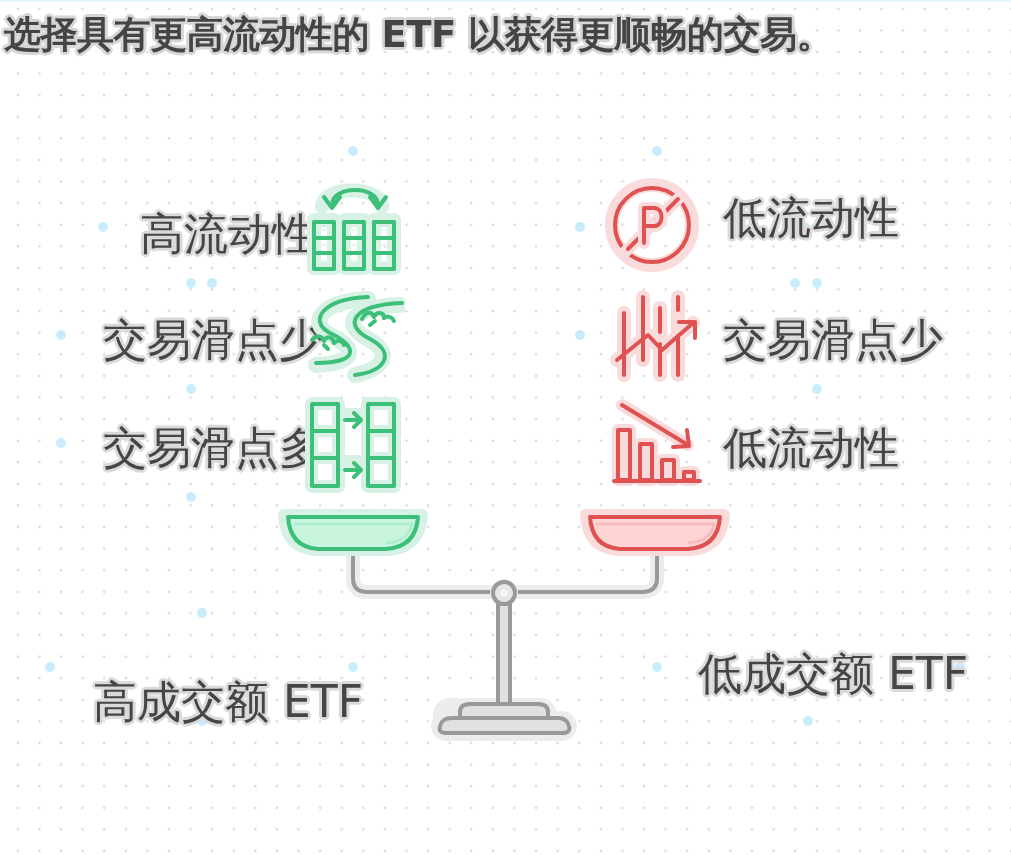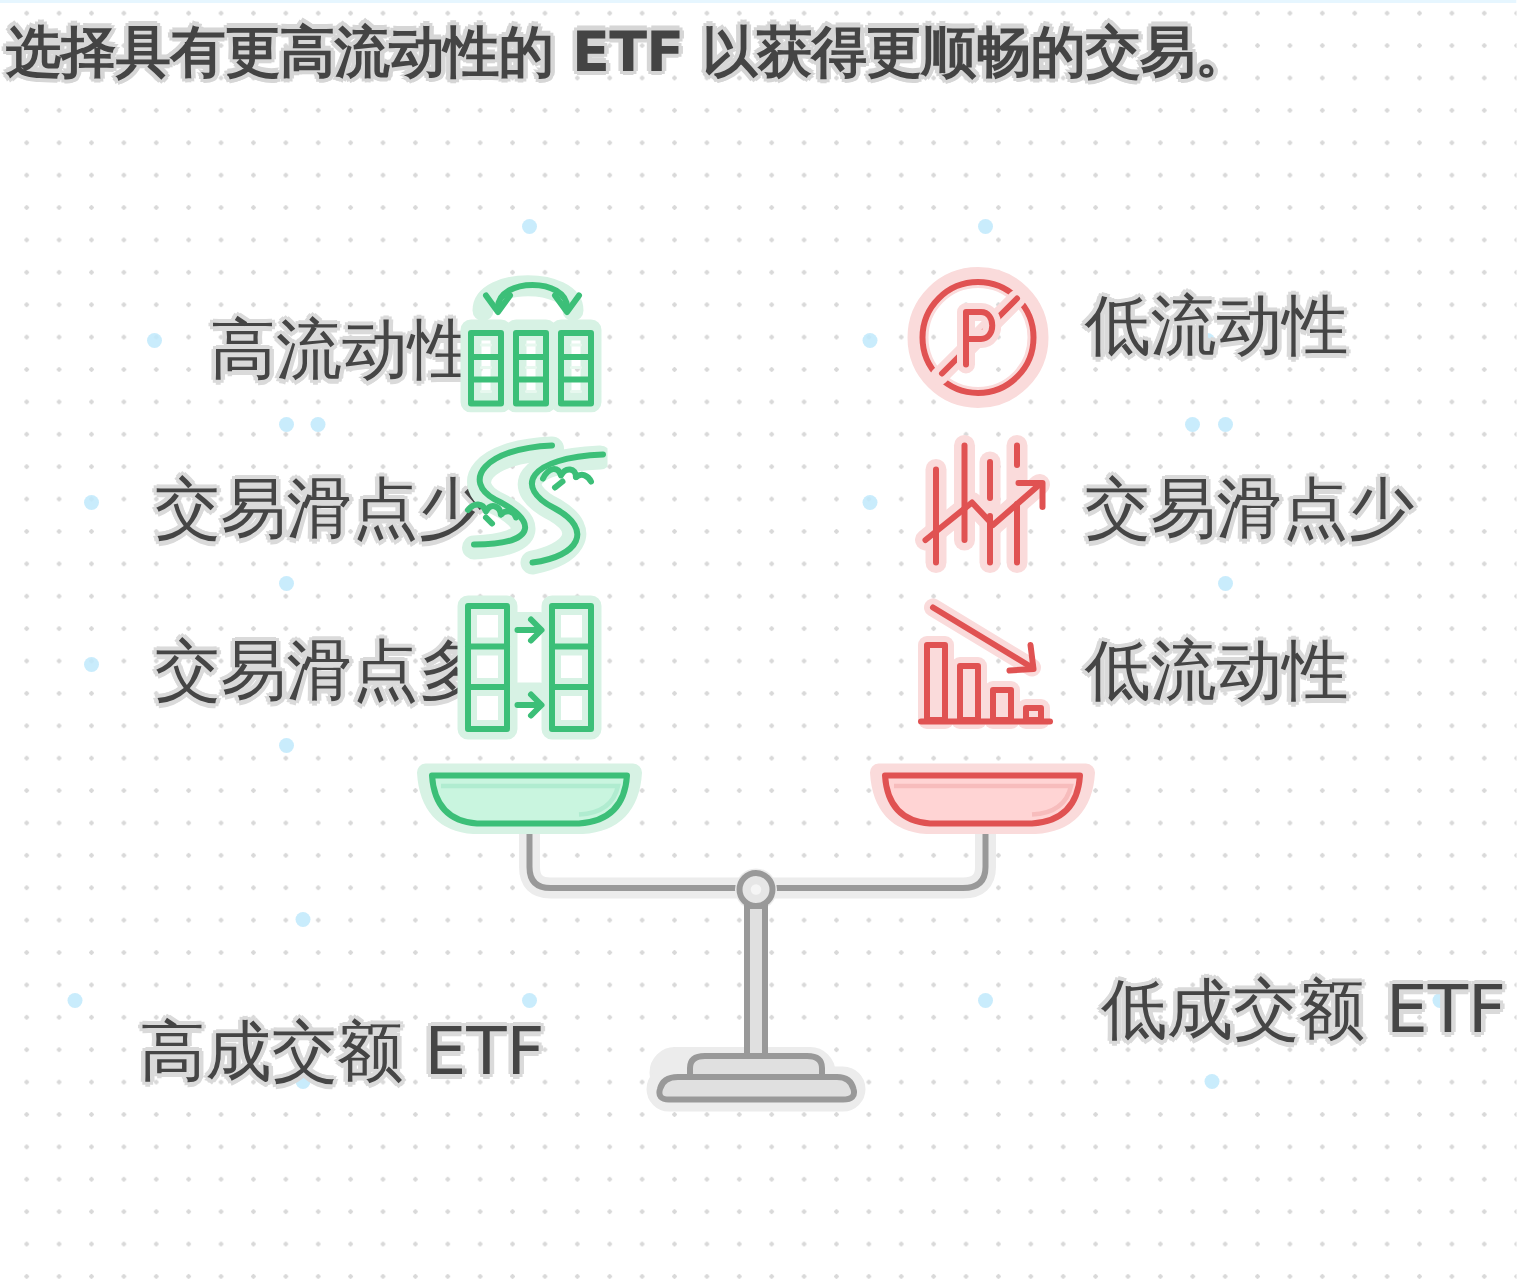--- a/index.html
+++ b/index.html
@@ -62,21 +62,21 @@
 
 <div class="label" style="left:140px;top:212px">高流动性</div>
 <div class="label" style="left:103px;top:318px">交易滑点少</div>
 <div class="label" style="left:103px;top:426px">交易滑点多</div>
 
 <div class="label" style="left:723px;top:196px">低流动性</div>
 <div class="label" style="left:723px;top:318px">交易滑点少</div>
 <div class="label" style="left:723px;top:426px">低流动性</div>
 
 <div class="label" style="left:93px;top:680px">高成交额 ETF</div>
-<div class="label" style="left:734px;top:652px">低成交额 ETF</div>
+<div class="label" style="left:698px;top:652px">低成交额 ETF</div>
 
 <svg class="icon" style="left:300px;top:175px" width="105" height="100" viewBox="0 0 105 100">
   <g fill="none" stroke="#d7f2e4" stroke-width="14" stroke-linecap="round" stroke-linejoin="round">
     <path d="M22 32 C22 10, 82 10, 82 32"></path>
     <rect x="14" y="45" width="20" height="48"></rect>
       <rect x="44" y="45" width="20" height="48"></rect>
       <rect x="74" y="45" width="20" height="48"></rect>
   </g>
   <g fill="none" stroke="#3cbf78" stroke-width="4" stroke-linecap="round" stroke-linejoin="round">
     <path d="M32 30 C32 10, 78 10, 78 30"></path>

